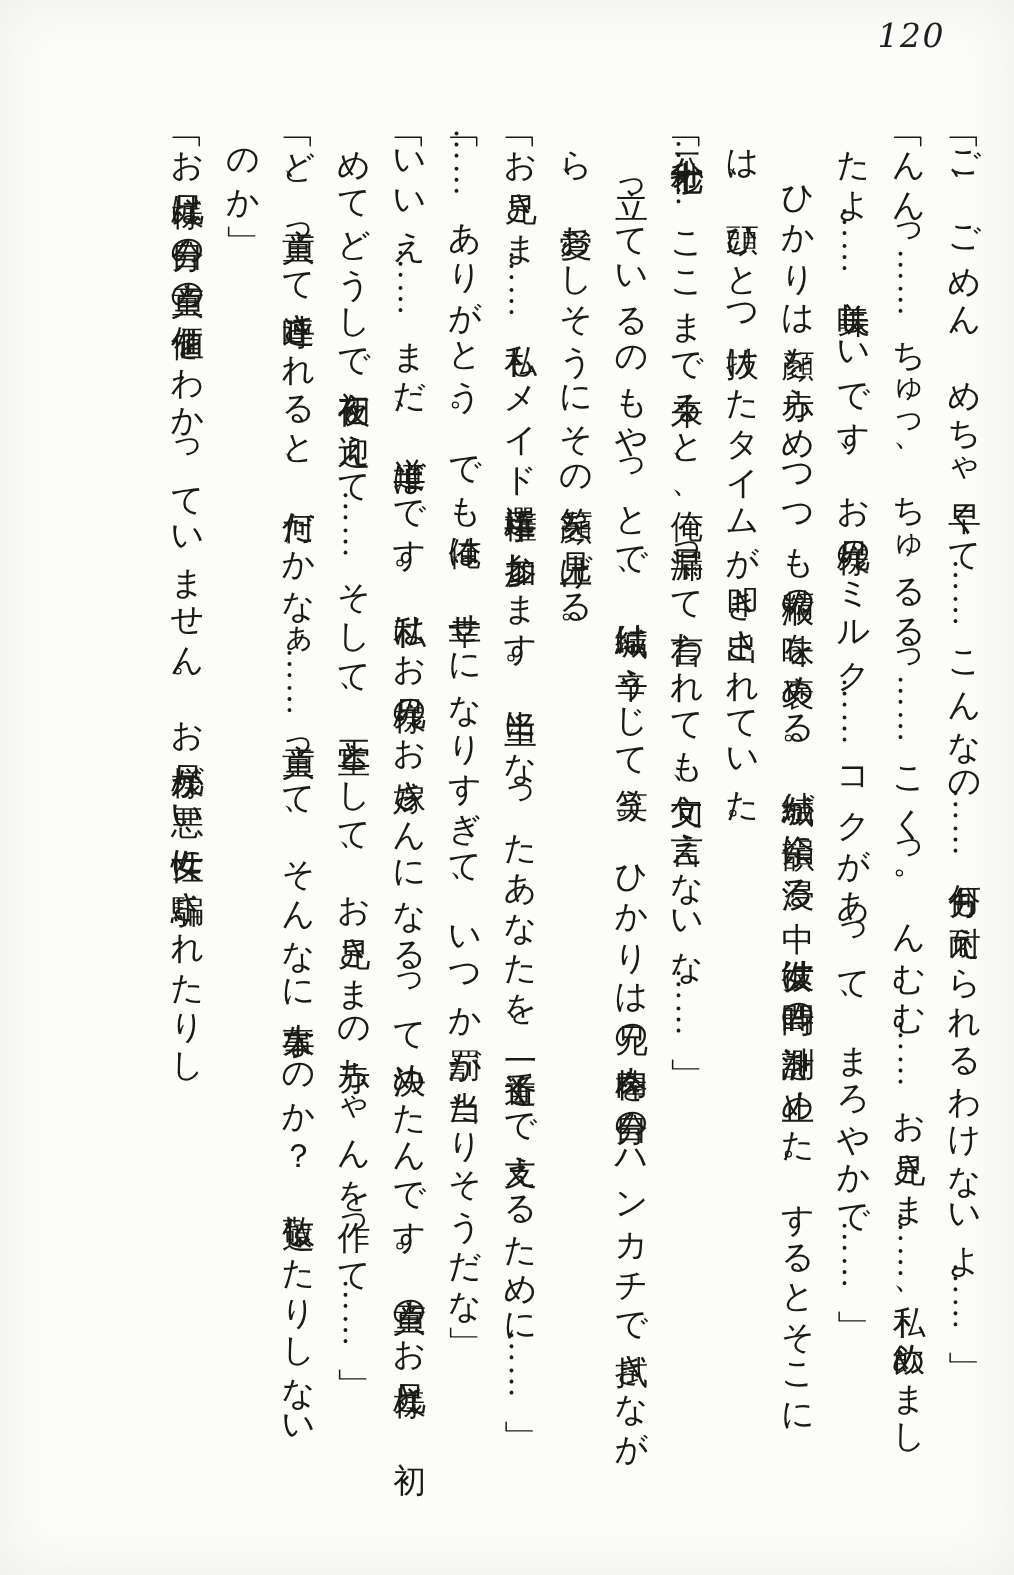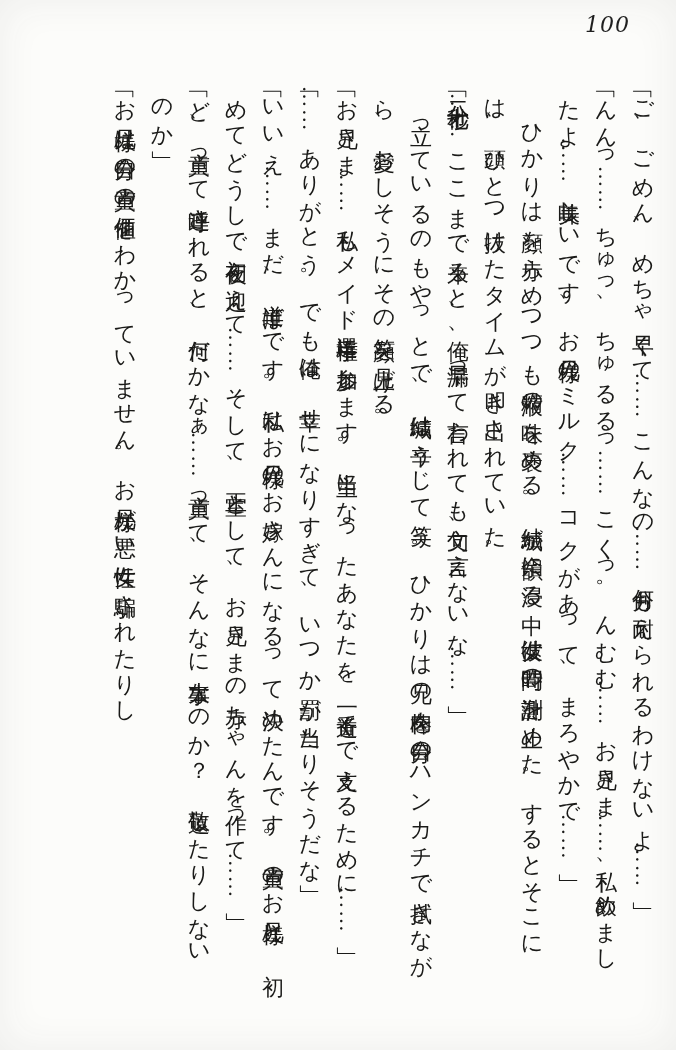--- a/index.html
+++ b/index.html
@@ -42,21 +42,21 @@
   }
   .text-block p {
     margin: 0;
     padding: 0;
   }
 </style>
 </head>
 <body>
 
 <div class="page">
-  <div class="page-number">100</div>
+  <div class="page-number">120</div>
 
   <div class="text-block">
     <p>「ご、ごめん、めちゃ早くて……こんなの……何分も耐えられるわけないよ……」</p>
     <p>「んんっ……ちゅっ、ちゅるるっ……こくっ。んむむ……お兄さま……私、飲めましたよ……美味しいです、お兄様のミルク……コクがあって、まろやかで……」</p>
     <p>　ひかりは顔を赤らめつつも精液の味を褒める。結城が余韻に浸る中、彼女は時間の計測を止めた。するとそこには、頭ひとつ抜けたタイムが叩き出されていた。</p>
     <p>「二分十七秒……ここまで来ると、俺、早漏って言われても文句、言えないな……」</p>
     <p>　立っているのもやっとで、結城は辛うじて笑う。ひかりは兄の肉棒を自分のハンカチで拭きながら、愛おしそうにその笑顔を見上げる。</p>
     <p>「お兄さま……私もメイド選手権に参加します。当主になったあなたを、一番近くで支えるために……」</p>
     <p>「……ありがとう。でも俺は、幸せになりすぎて、いつか罰が当たりそうだな」</p>
     <p>「いいえ……まだ、道半ばです。私はお兄様のお嫁さんになるって決めたんです。童貞のお兄様と、初めてどうしで初夜を迎えて……そして、正室として、お兄さまの赤ちゃんを作って……」</p>

